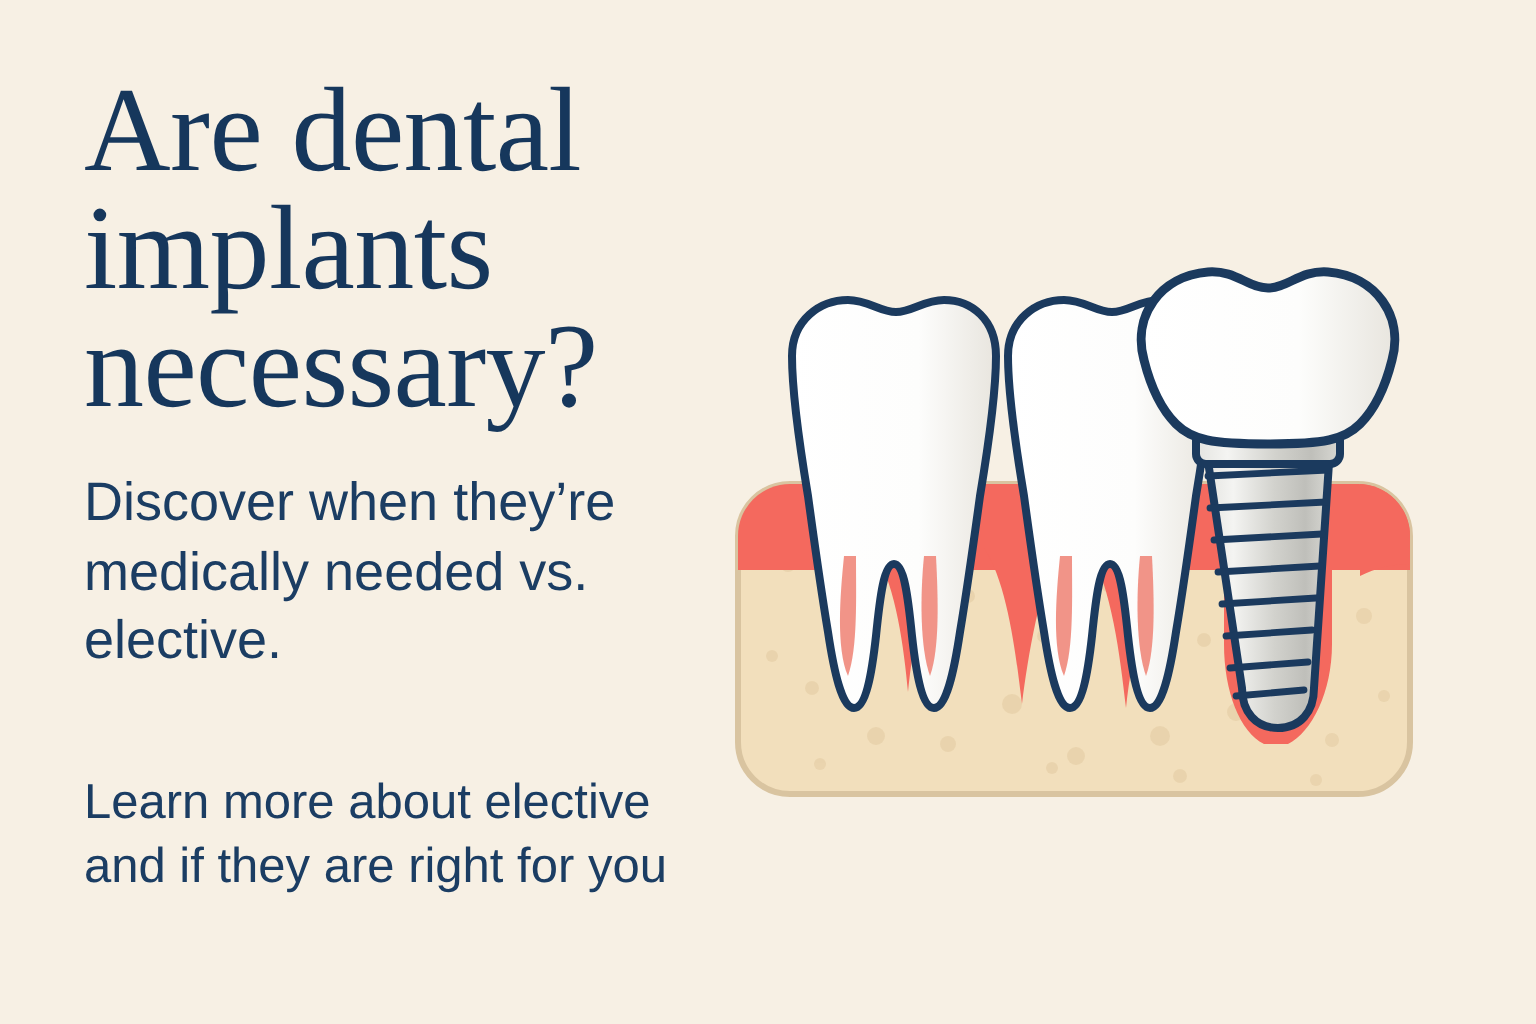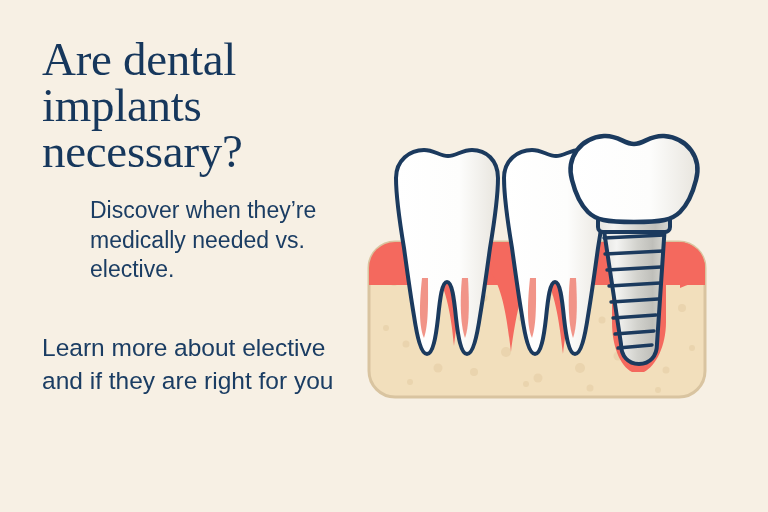--- a/index.html
+++ b/index.html
@@ -16,36 +16,35 @@
   }
 
   
   #text-col {
     position:absolute;
     left:42px; top:36px;
     width:330px;
   }
   #headline {
     font-family:"Liberation Serif", serif;
-    font-size:47px;
+    font-size:60px;
     line-height:0.98;
     font-weight:400;
     color:#16375C;
     letter-spacing:-0.3px;
     white-space:pre-line;
   }
   #subhead {
     margin-top:22px;
     font-family:"Liberation Sans", sans-serif;
-    font-size:23px;
+    font-size:27px;
     line-height:1.28;
     font-weight:400;
     color:#1B3D63;
     white-space:pre-line;
-    margin-left:48px;
   }
   #cta {
     margin-top:48px;
     font-family:"Liberation Sans", sans-serif;
     font-size:24.5px;
     line-height:1.32;
     font-weight:400;
     color:#1B3D63;
     white-space:pre-line;
   }

